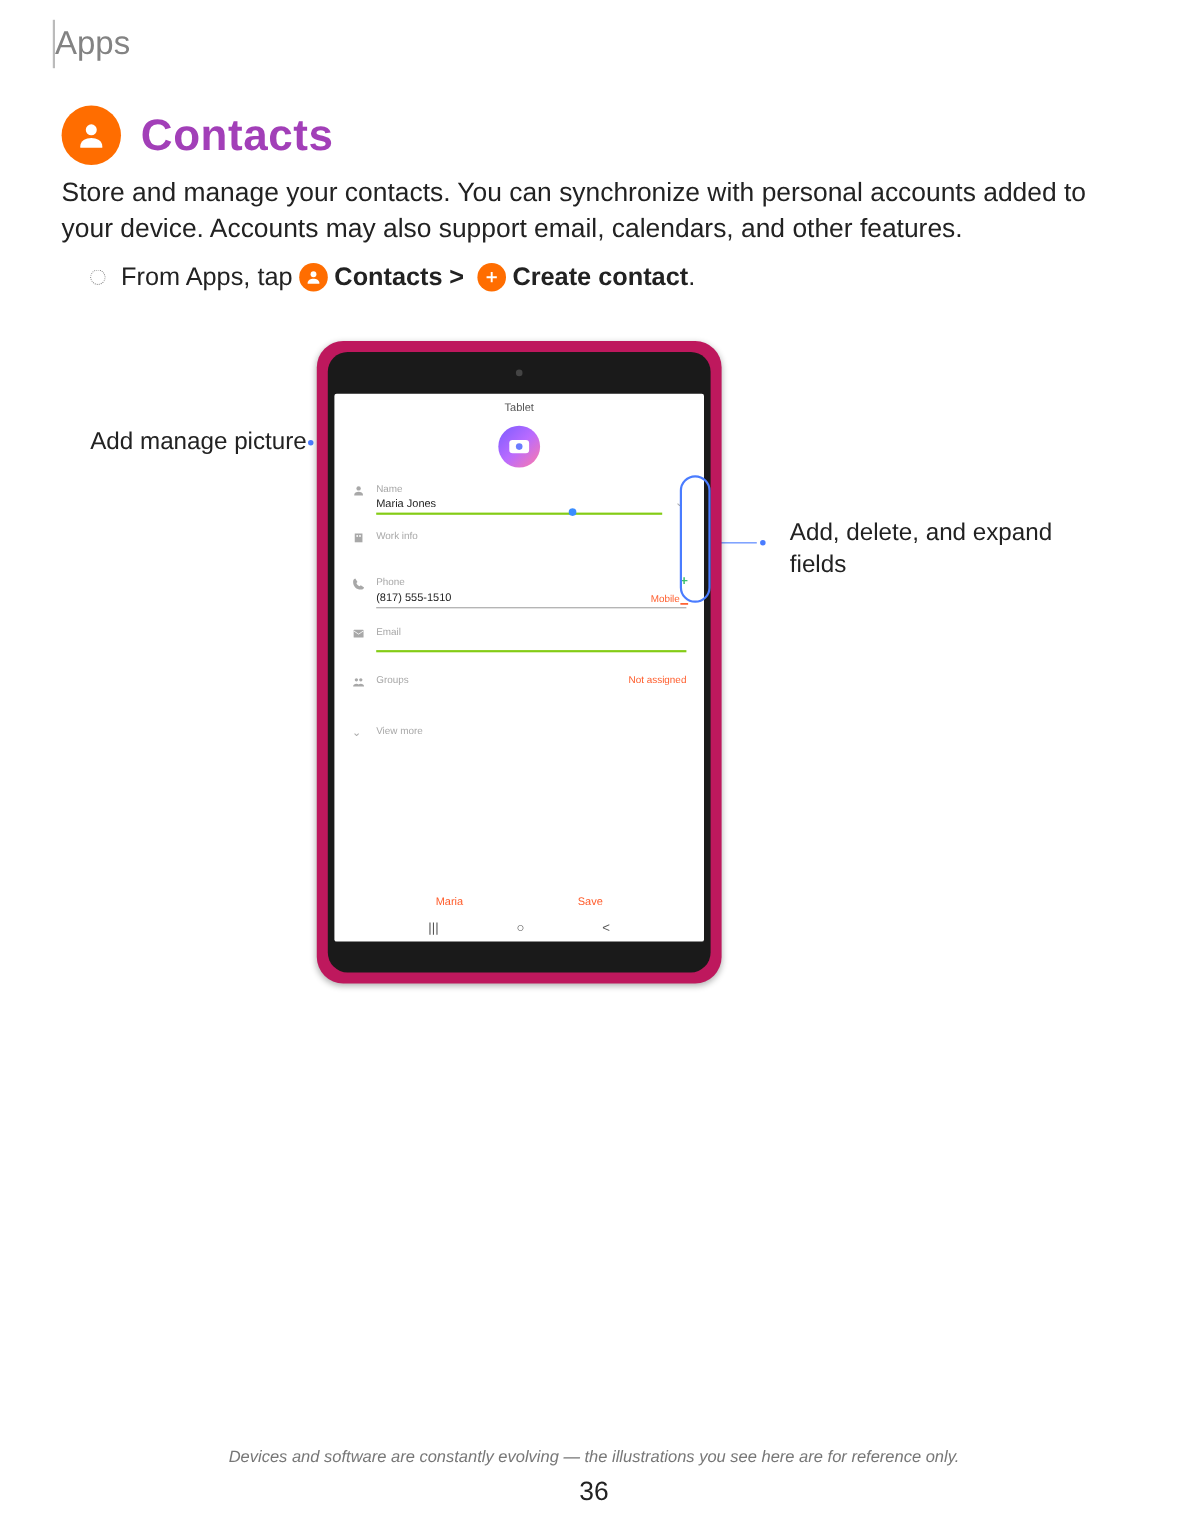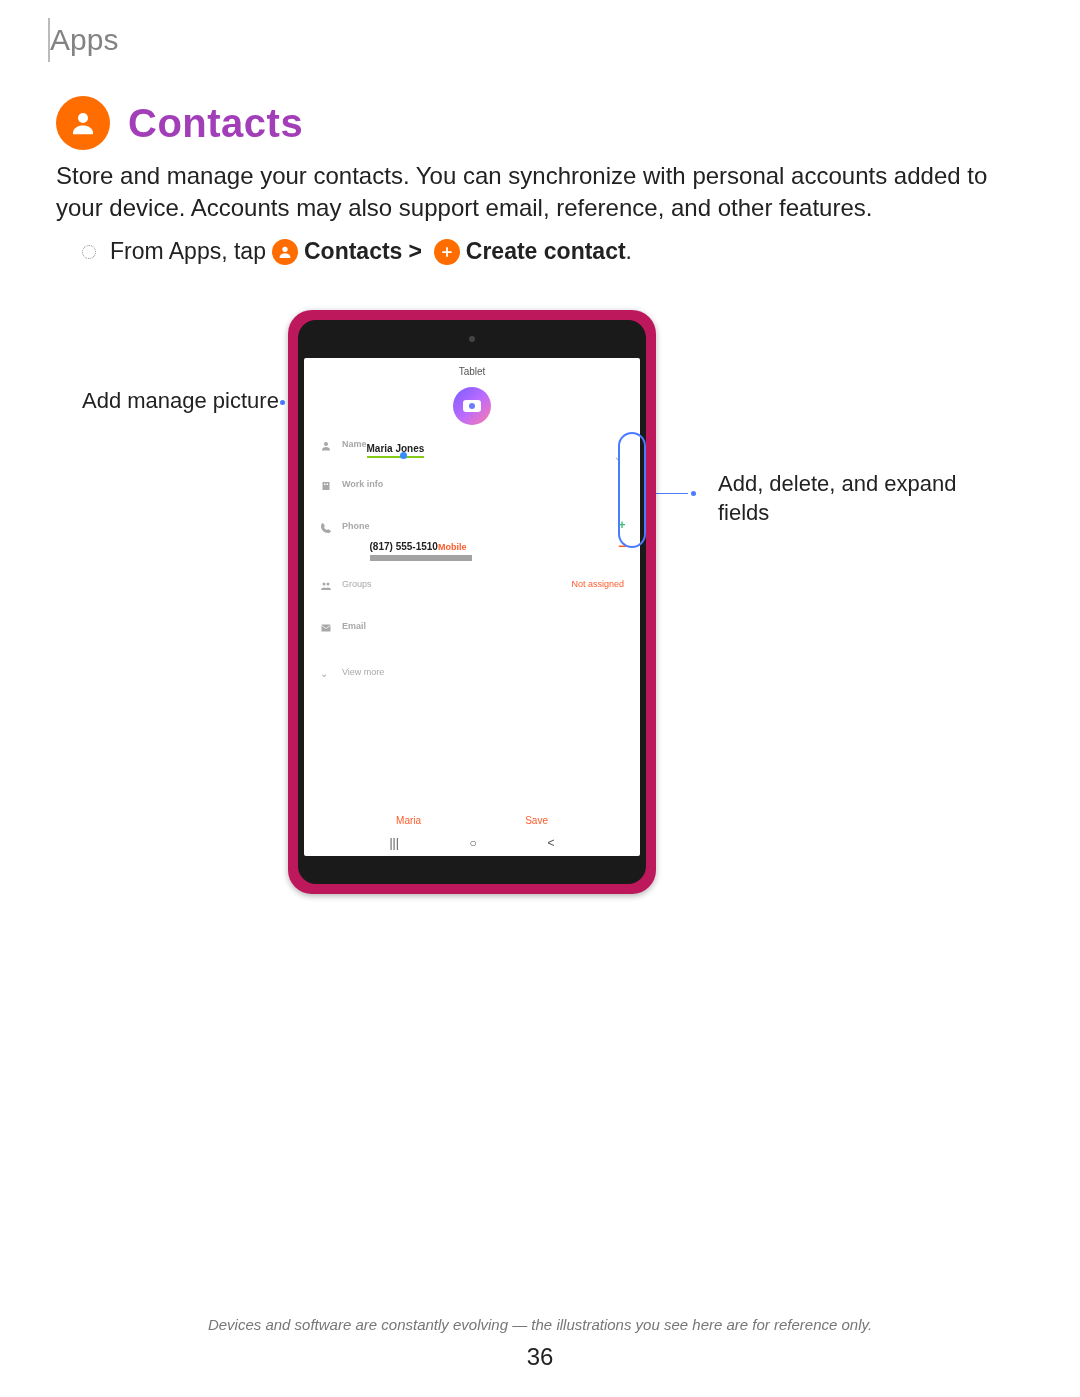--- a/index.html
+++ b/index.html
@@ -130,21 +130,21 @@
     min-height: 30px;
   }
   .form-icon {
     width: 12px; height: 12px;
     color: #a8a8a8;
     flex-shrink: 0;
     margin-top: 1px;
   }
   .form-field {
     flex: 1;
-    display: flex; flex-direction: row; font-weight: bold;
+    display: flex; flex-direction: column;
   }
   .form-label {
     color: #a8a8a8;
     font-size: 9px;
   }
   .form-value {
     color: #222;
     font-size: 10px;
     margin-top: 4px;
     border-bottom: 2px solid #84cc16;
@@ -258,21 +258,21 @@
 <div class="title-row">
   <div class="title-icon">
     <svg width="30" height="30" viewBox="0 0 24 24" fill="#fff">
         <circle cx="12" cy="8" r="4"></circle>
         <path d="M4 20c0-4 4-6 8-6s8 2 8 6v1H4z"></path>
       </svg>
   </div>
   <div class="title-text">Contacts</div>
 </div>
 
-<div class="intro">Store and manage your contacts. You can synchronize with personal accounts added to your device. Accounts may also support email, reference, and other features.</div>
+<div class="intro">Store and manage your contacts. You can synchronize with personal accounts added to your device. Accounts may also support email, calendars, and other features.</div>
 
 <div class="step-row">
   <span class="step-bullet"></span>
   <span>From Apps, tap</span>
   <span class="inline-icon orange">
     <svg width="16" height="16" viewBox="0 0 24 24" fill="#fff">
         <circle cx="12" cy="8" r="4"></circle>
         <path d="M4 20c0-4 4-6 8-6s8 2 8 6v1H4z"></path>
       </svg>
   </span>
@@ -341,56 +341,56 @@
       </div>
 
       <div class="form-row" style="margin-top:12px; position:relative;">
         <span class="form-icon">
           <svg width="12" height="12" viewBox="0 0 24 24" fill="#a8a8a8">
               <path d="M6 2l4 6-2 2c1 3 3 5 6 6l2-2 6 4c-1 3-3 4-6 4C8 22 2 16 2 8c0-3 1-5 4-6z"></path>
             </svg>
         </span>
         <div class="form-field">
           <span class="form-label">Phone</span>
-          <div style="display:flex; align-items:flex-end; border-bottom:6px solid #a3a3a3; padding-bottom:3px; margin-top:20px;">
+          <div style="display:flex; align-items:flex-end; border-bottom:1px solid #a3a3a3; padding-bottom:3px; margin-top:4px;">
             <span style="color:#222; font-size:10px;">(817) 555-1510</span>
             <span class="phone-type">Mobile</span>
           </div>
         </div>
         <div class="side-controls" style="top:2px;">
           <span class="plus-sm">+</span>
           <span class="minus-sm">−</span>
+        </div>
+      </div>
+
+      <div class="form-row" style="margin-top:12px;">
+        <span class="form-icon">
+          <svg width="12" height="12" viewBox="0 0 24 24" fill="#a8a8a8">
+              <rect x="3" y="5" width="18" height="14" rx="1"></rect>
+              <path d="M3 7l9 6 9-6" stroke="#fff" stroke-width="1.5" fill="none"></path>
+            </svg>
+        </span>
+        <div class="form-field">
+          <span class="form-label">Email</span>
+          <span class="form-value" style="min-height:10px;"></span>
         </div>
       </div>
 
       <div class="form-row" style="margin-top:14px;">
         <span class="form-icon">
           <svg width="12" height="12" viewBox="0 0 24 24" fill="#a8a8a8">
               <circle cx="8" cy="8" r="3"></circle>
               <circle cx="16" cy="8" r="3"></circle>
               <path d="M2 20c0-3 3-5 6-5s6 2 6 5M10 20c0-3 3-5 6-5s6 2 6 5"></path>
             </svg>
         </span>
         <span class="form-label">Groups</span>
         <span class="groups-val">Not assigned</span>
       </div>
 
-      <div class="form-row" style="margin-top:12px;">
-        <span class="form-icon">
-          <svg width="12" height="12" viewBox="0 0 24 24" fill="#a8a8a8">
-              <rect x="3" y="5" width="18" height="14" rx="1"></rect>
-              <path d="M3 7l9 6 9-6" stroke="#fff" stroke-width="1.5" fill="none"></path>
-            </svg>
-        </span>
-        <div class="form-field">
-          <span class="form-label">Email</span>
-          <span class="form-value" style="min-height:10px;"></span>
-        </div>
-      </div>
-
       <div class="form-row" style="margin-top:16px;">
         <span class="form-icon chev-sm">⌄</span>
         <span class="form-label">View more</span>
       </div>
 
       <div class="bottom-actions">
         <span>Maria</span>
         <span>Save</span>
       </div>
 

